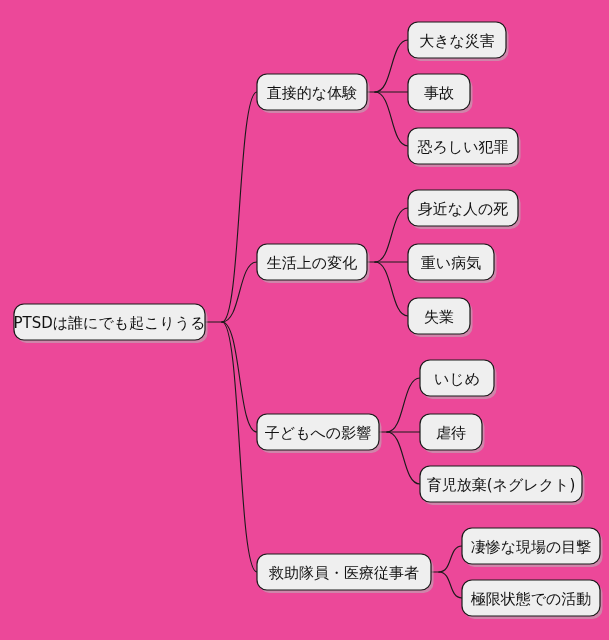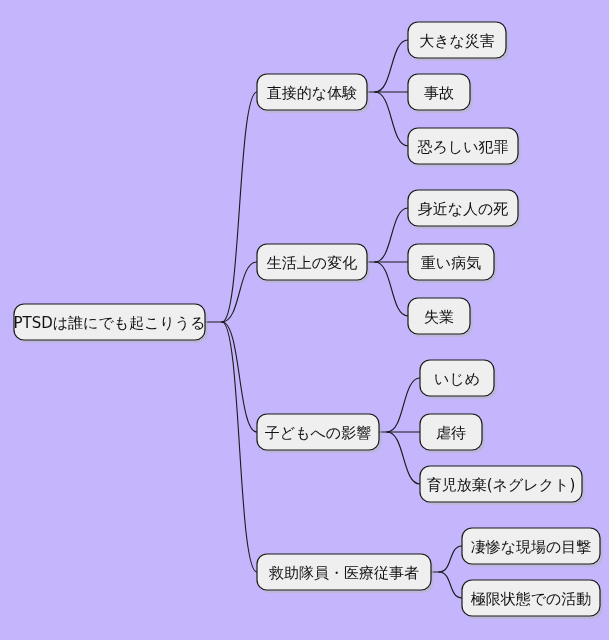--- a/index.html
+++ b/index.html
@@ -10,21 +10,21 @@
   body {
     width: 609px;
     height: 640px;
     font-family: "DejaVu Sans", "Liberation Sans", sans-serif;
     overflow: hidden;
   }
   #mindmap-root {
     position: relative;
     width: 609px;
     height: 640px;
-    background: #c4b5fd;
+    background: #ec4899;
     text-decoration: underline;
   }
   svg#mindmap-svg {
     display: block;
     width: 609px;
     height: 640px;
   }
   .edge-line {
     fill: none;
     stroke: #1a1a1a;

